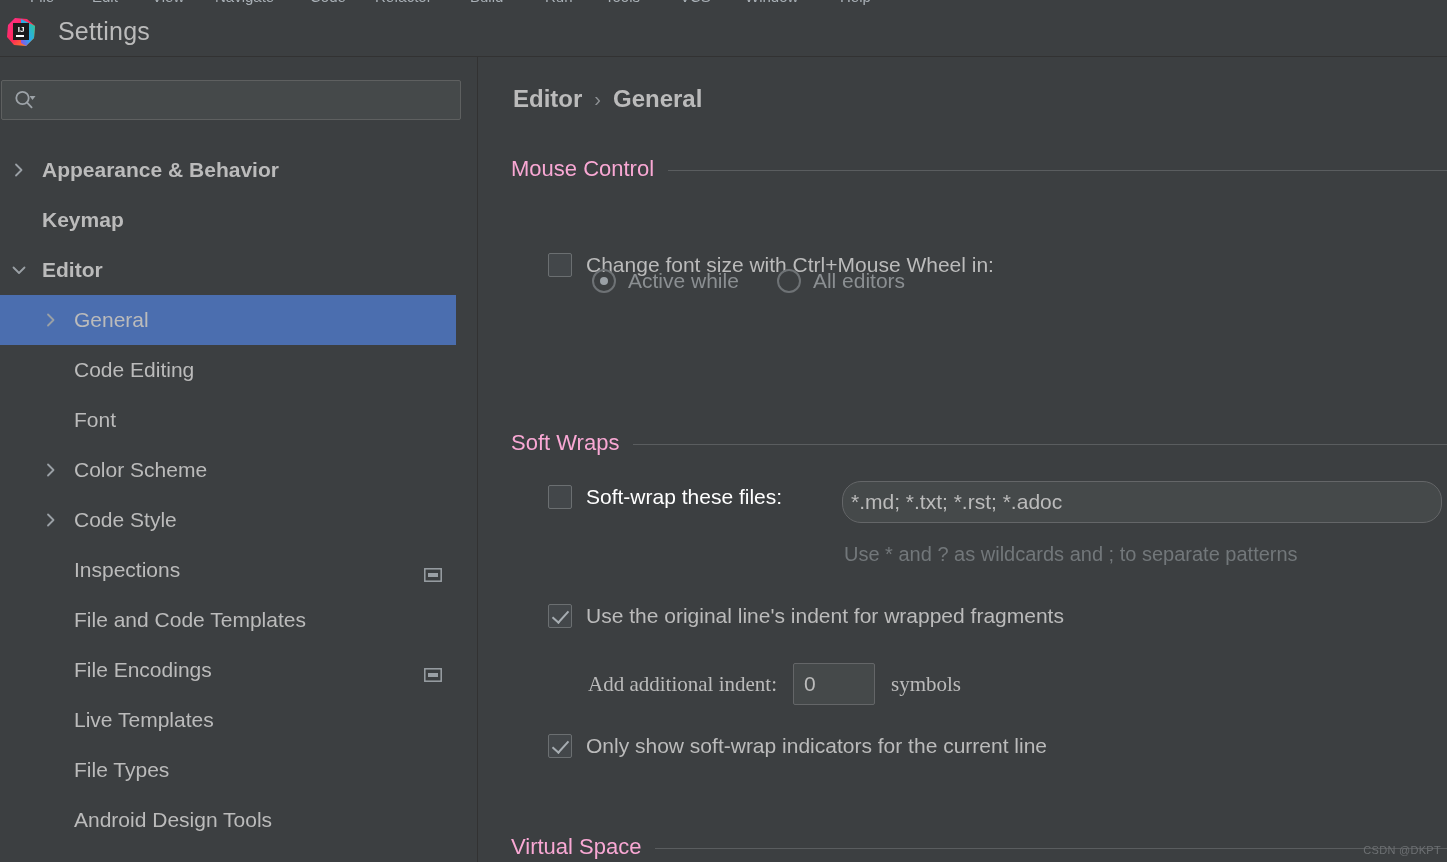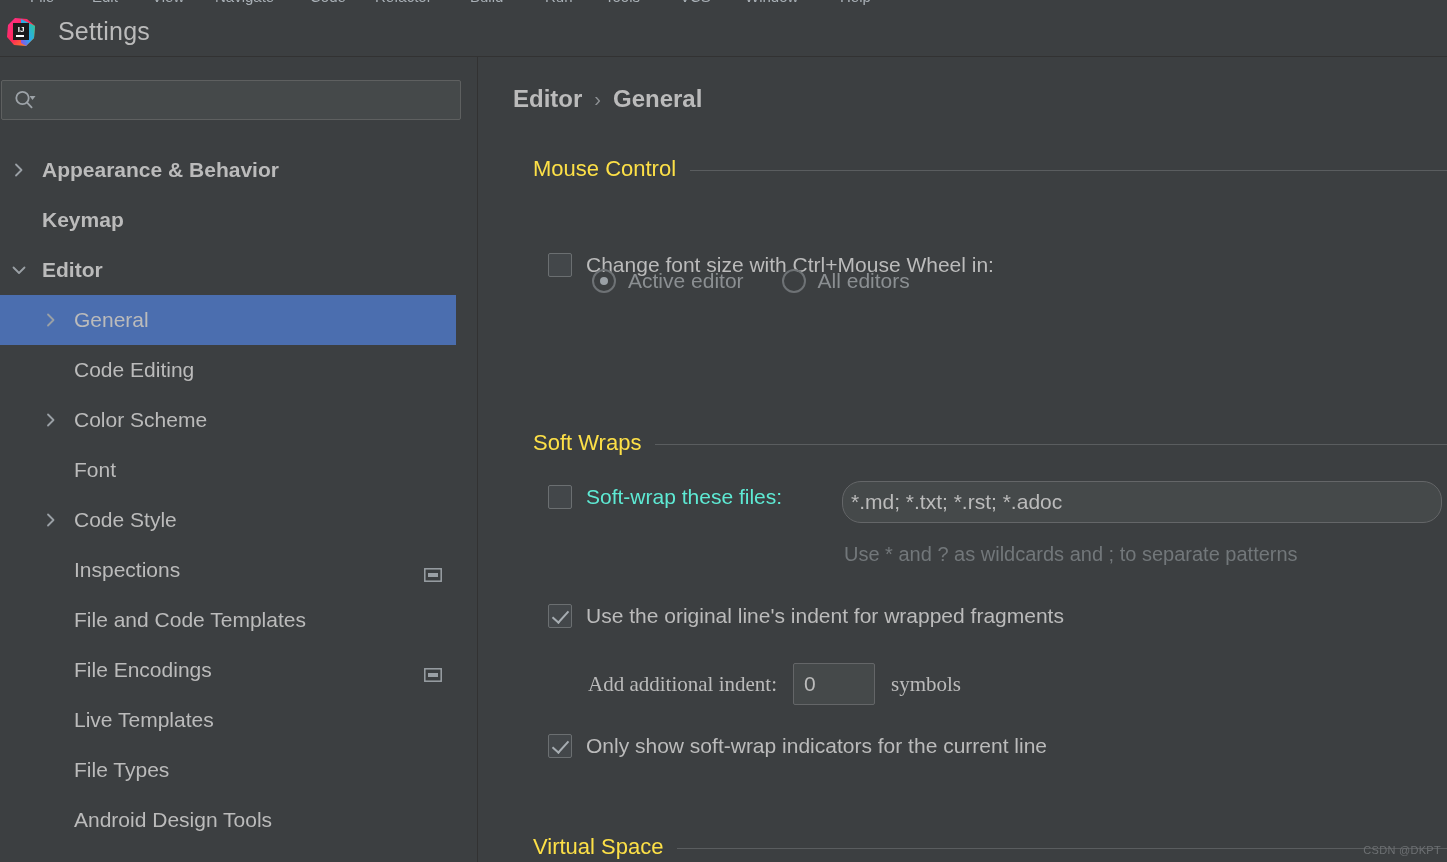--- a/index.html
+++ b/index.html
@@ -128,21 +128,21 @@
     display: flex; align-items: center; gap: 0;
   }
   .bc-sep { margin: 0 12px; color: #8e9194; font-weight: normal; font-size: 20px; }
 
   .section {
     position: absolute; left: 31px;
     width: 1000px;
     display: flex; align-items: center;
   }
   .section-title {
-    font-size: 22px; color: #fde047; white-space: nowrap; margin-left: 22px;
+    font-size: 22px; color: #f9a8d4; white-space: nowrap;
   }
   .section-rule {
     flex: 1; height: 1px; background: #5a5d5f; margin-left: 14px; margin-top: 3px;
   }
 
   .row { position: absolute; display: flex; align-items: center; white-space: nowrap; }
 
   
   .cb {
     width: 24px; height: 24px; flex: none;
@@ -153,21 +153,21 @@
   }
   .cb.checked::after {
     content: "";
     position: absolute; left: 7px; top: 2px;
     width: 7px; height: 14px;
     border-right: 2.4px solid #a7adb2;
     border-bottom: 2.4px solid #a7adb2;
     transform: rotate(42deg);
   }
   .cb-label { font-size: 21px; color: #bbbbbb; }
-  .cb-label.dim { color: #5eead4; }
+  .cb-label.dim { color: #ffffff; }
 
   
   .rb {
     width: 24px; height: 24px; flex: none;
     border: 2px solid #6e7275; border-radius: 50%;
     background: transparent;
     position: relative; margin-right: 12px;
   }
   .rb.checked::after {
     content: "";
@@ -306,33 +306,33 @@
           <span class="tree-label">General</span>
         </div>
         <div class="tree-row">
           <span style="flex: 0 0 auto; width: 42px;"></span>
           <span class="tw"></span>
           <span style="flex: 0 0 auto; width: 14px;"></span>
           <span class="tree-label">Code Editing</span>
         </div>
         <div class="tree-row">
           <span style="flex: 0 0 auto; width: 42px;"></span>
+          <span class="tw"></span>
+          <span style="flex: 0 0 auto; width: 14px;"></span>
+          <span class="tree-label">Font</span>
+        </div>
+        <div class="tree-row">
+          <span style="flex: 0 0 auto; width: 42px;"></span>
           <span class="tw">
             <svg width="18" height="18" viewBox="0 0 18 18">
               <polyline points="6,3.5 11.5,9 6,14.5" fill="none" stroke="#9aa0a5" stroke-width="1.8" stroke-linecap="round" stroke-linejoin="round"></polyline>
             </svg>
           </span>
           <span style="flex: 0 0 auto; width: 14px;"></span>
           <span class="tree-label">Color Scheme</span>
-        </div>
-        <div class="tree-row">
-          <span style="flex: 0 0 auto; width: 42px;"></span>
-          <span class="tw"></span>
-          <span style="flex: 0 0 auto; width: 14px;"></span>
-          <span class="tree-label">Font</span>
         </div>
         <div class="tree-row">
           <span style="flex: 0 0 auto; width: 42px;"></span>
           <span class="tw">
             <svg width="18" height="18" viewBox="0 0 18 18">
               <polyline points="6,3.5 11.5,9 6,14.5" fill="none" stroke="#9aa0a5" stroke-width="1.8" stroke-linecap="round" stroke-linejoin="round"></polyline>
             </svg>
           </span>
           <span style="flex: 0 0 auto; width: 14px;"></span>
           <span class="tree-label">Code Style</span>
@@ -413,21 +413,21 @@
       <span class="section-rule"></span>
     </div>
 
     <div class="row" style="left:68px; top:155px;margin-top:41px;">
       <span class="cb"></span>
       <span class="cb-label">Change font size with Ctrl+Mouse Wheel in:</span>
     </div>
 
     <div class="row" style="left:112px; top:212px;">
       <span class="rb checked"></span>
-      <span class="rb-label">Active editor</span>
+      <span class="rb-label">Active while</span>
       <span class="rb"></span>
       <span class="rb-label" style="margin-right:0">All editors</span>
     </div>
 
 
     <div class="section" style="top:373px; width:936px;">
       <span class="section-title">Soft Wraps</span>
       <span class="section-rule"></span>
     </div>
 

